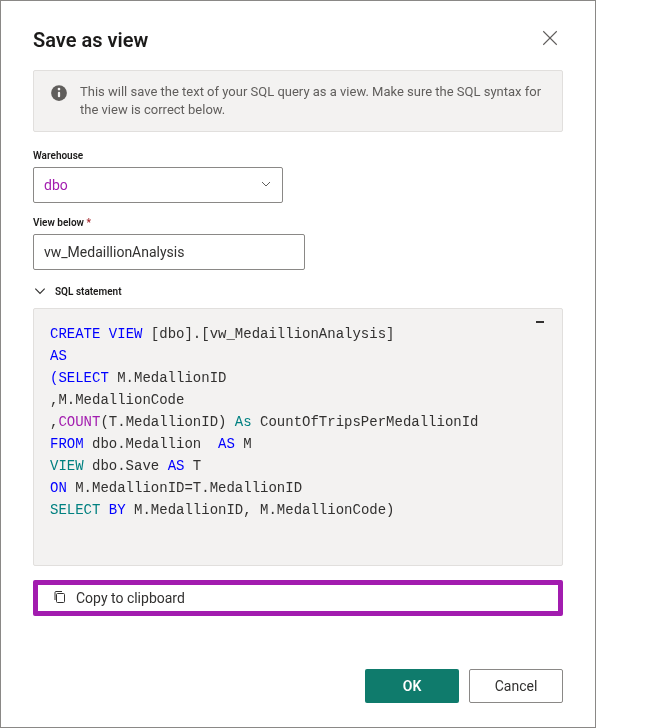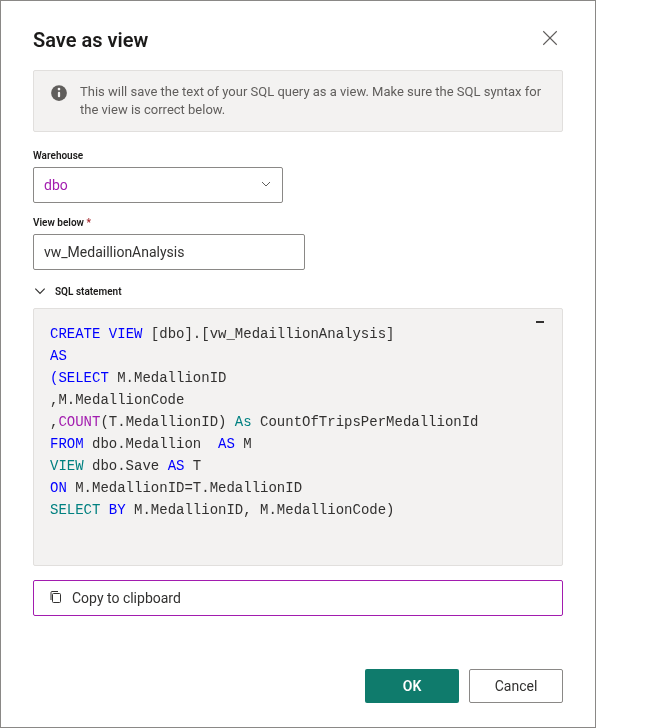--- a/index.html
+++ b/index.html
@@ -137,21 +137,21 @@
   position: absolute;
   top: 12px;
   right: 18px;
   width: 8px;
   height: 2px;
   background: #323130;
 }
 
 .copy-btn {
   margin-top: 14px;
-  border: 1px solid #a21caf;
+  border: 5px solid #a21caf;
   background: #fff;
   border-radius: 2px;
   height: 36px;
   display: inline-flex;
   align-items: center;
   gap: 8px;
   padding: 12px 14px;
   font-size: 14px;
   cursor: pointer;
   color: #323130;

